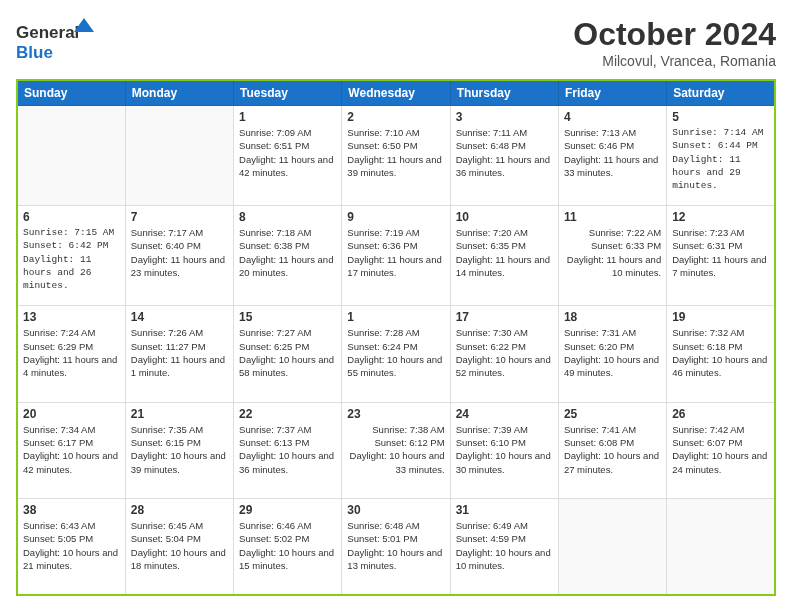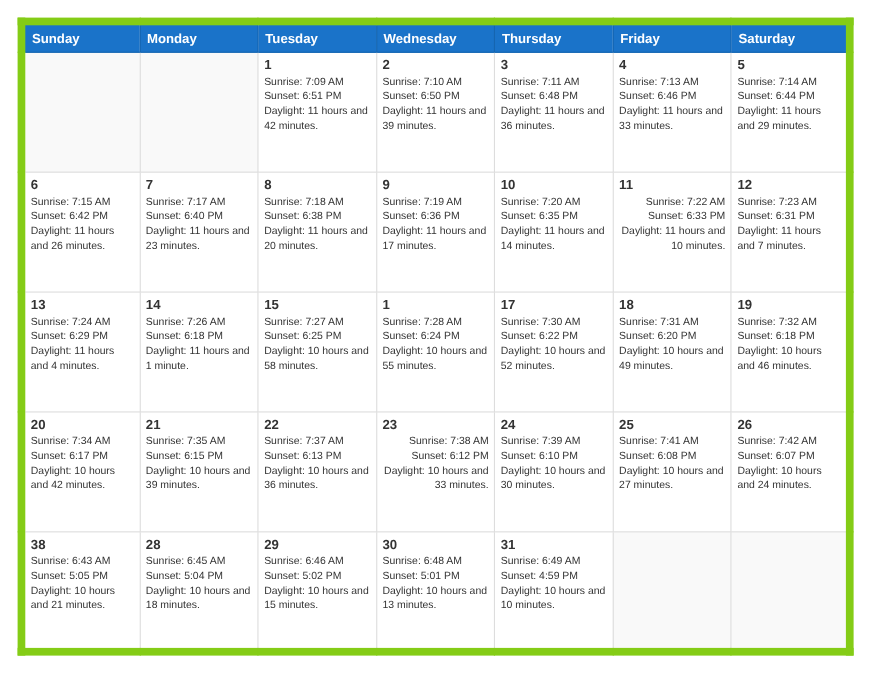--- a/index.html
+++ b/index.html
@@ -35,21 +35,21 @@
       font-size: 32px;
       font-weight: bold;
       color: #333;
     }
     .location {
       font-size: 14px;
       color: #555;
     }
     .calendar {
       flex: 1;
-      border: 7px solid #84cc16;
+      border: 2px solid #84cc16;
       border-collapse: collapse;
       width: 100%;
       table-layout: fixed;
     }
     .calendar th {
       background-color: #1a73c9;
       color: #fff;
       text-align: left;
       padding: 5px 6px;
       font-size: 12px;
@@ -76,20 +76,33 @@
     .day-info {
       font-size: 9.5px;
       line-height: 1.4;
       color: #333;
     }
   </style>
 </head>
 <body>
 
 <div class="page">
+  <div class="header">
+    <div class="logo">
+    <svg width="80" height="48" viewBox="0 0 80 48" xmlns="http://www.w3.org/2000/svg">
+      <text x="0" y="22" font-size="17" font-weight="bold" fill="#333" font-family="Arial">General</text>
+      <polygon points="68,2 78,16 58,16" fill="#1a73c9"></polygon>
+      <text x="0" y="42" font-size="17" font-weight="bold" fill="#1a73c9" font-family="Arial">Blue</text>
+    </svg>
+  </div>
+    <div class="title-section">
+      <div class="month-title">October 2024</div>
+      <div class="location">Milcovul, Vrancea, Romania</div>
+    </div>
+  </div>
 
   <table class="calendar">
     <thead>
       <tr>
       <th>Sunday</th>
           <th>Monday</th>
           <th>Tuesday</th>
           <th>Wednesday</th>
           <th>Thursday</th>
           <th>Friday</th>
@@ -119,29 +132,29 @@
 Daylight: 11 hours and 36 minutes.</div>
           </td>
           <td>
             <span class="day-num">4</span>
             <div class="day-info" style="white-space: pre-line;">Sunrise: 7:13 AM
 Sunset: 6:46 PM
 Daylight: 11 hours and 33 minutes.</div>
           </td>
           <td>
             <span class="day-num">5</span>
-            <div class="day-info" style="white-space: pre-line;">Sunrise: 7:14 AM
+            <div class="day-info" style="white-space: pre-line; font-family: Liberation Mono, monospace;">Sunrise: 7:14 AM
 Sunset: 6:44 PM
 Daylight: 11 hours and 29 minutes.</div>
           </td>
         </tr>
         <tr>
           <td>
             <span class="day-num">6</span>
-            <div class="day-info" style="white-space: pre-line;">Sunrise: 7:15 AM
+            <div class="day-info" style="white-space: pre-line; font-family: Liberation Mono, monospace;">Sunrise: 7:15 AM
 Sunset: 6:42 PM
 Daylight: 11 hours and 26 minutes.</div>
           </td>
           <td>
             <span class="day-num">7</span>
             <div class="day-info" style="white-space: pre-line;">Sunrise: 7:17 AM
 Sunset: 6:40 PM
 Daylight: 11 hours and 23 minutes.</div>
           </td>
           <td>
@@ -178,21 +191,21 @@
         <tr>
           <td>
             <span class="day-num">13</span>
             <div class="day-info" style="white-space: pre-line;">Sunrise: 7:24 AM
 Sunset: 6:29 PM
 Daylight: 11 hours and 4 minutes.</div>
           </td>
           <td>
             <span class="day-num">14</span>
             <div class="day-info" style="white-space: pre-line;">Sunrise: 7:26 AM
-Sunset: 6:18 PM
+Sunset: 11:27 PM
 Daylight: 11 hours and 1 minute.</div>
           </td>
           <td>
             <span class="day-num">15</span>
             <div class="day-info" style="white-space: pre-line;">Sunrise: 7:27 AM
 Sunset: 6:25 PM
 Daylight: 10 hours and 58 minutes.</div>
           </td>
           <td>
             <span class="day-num">1</span>

